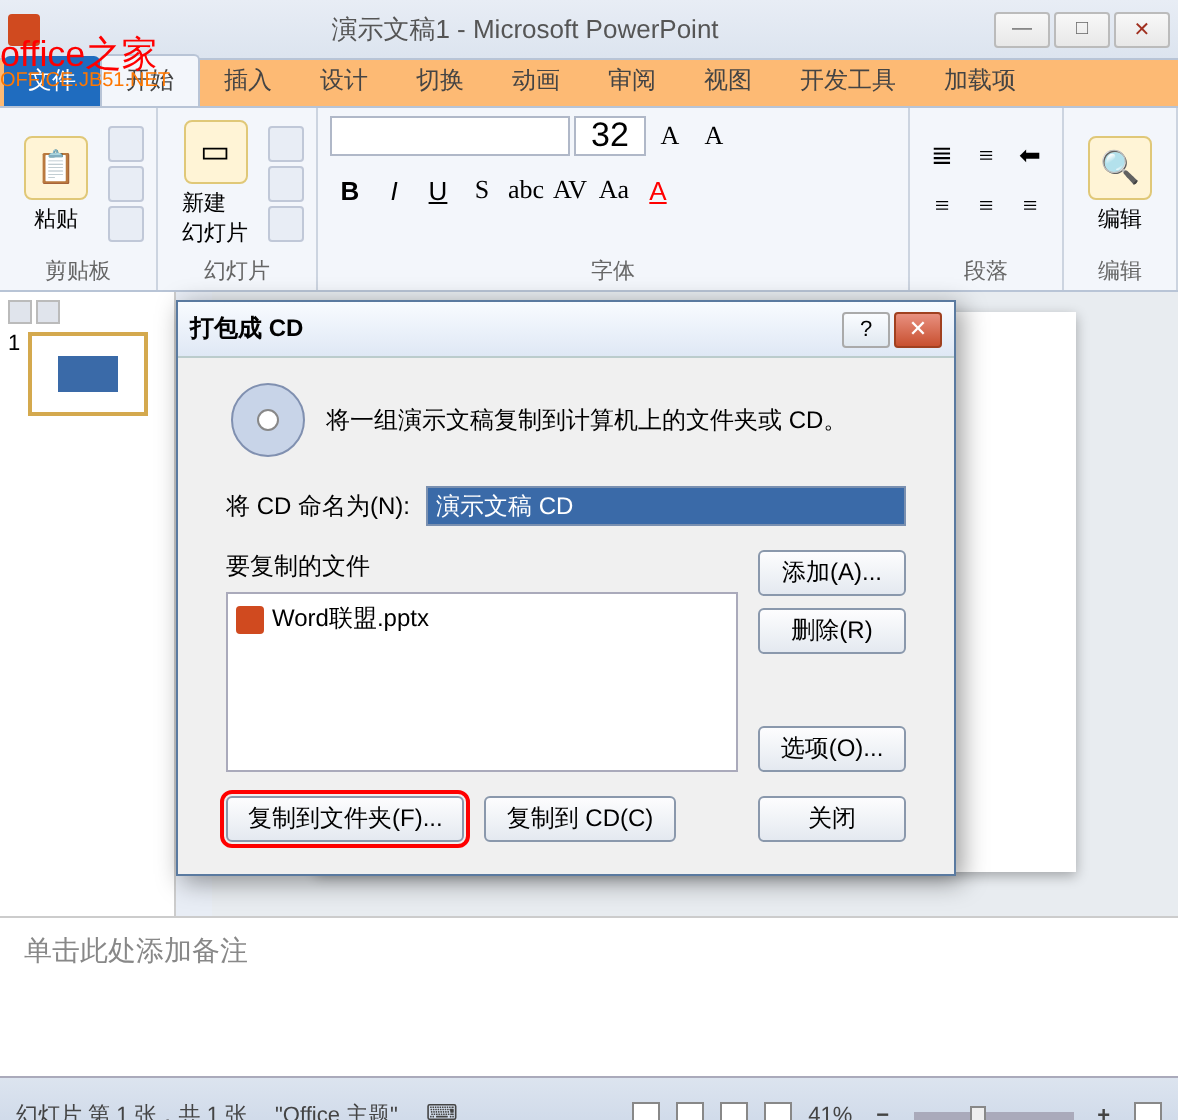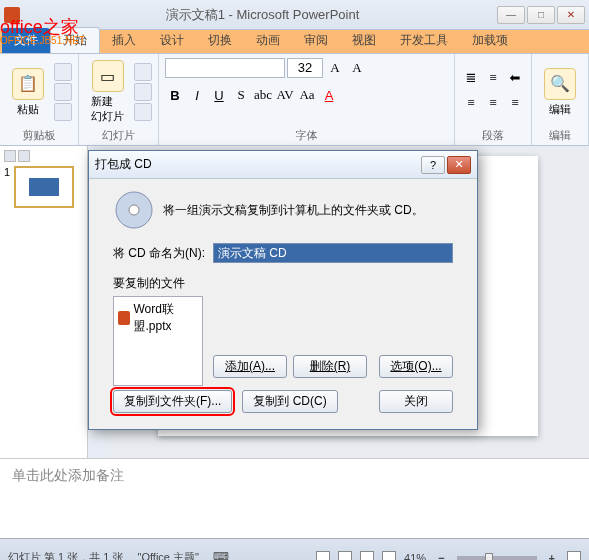--- a/index.html
+++ b/index.html
@@ -23,21 +23,21 @@
     .ribbon { height: 92px; background: #f3f6fb; border-bottom: 1px solid #b8c4d6; display: flex; }
     .ribbon-group { border-right: 1px solid #ccd4e0; padding: 4px 6px 2px; display: flex; flex-direction: column; }
     .group-content { flex: 1; display: flex; align-items: center; gap: 4px; }
     .group-label { text-align: center; font-size: 11px; color: #666; padding-top: 2px; }
     .big-btn { display: flex; flex-direction: column; align-items: center; padding: 2px 6px; cursor: pointer; }
     .big-btn .ico { width: 32px; height: 32px; background: #fff4d6; border: 1px solid #e0c878; border-radius: 4px; display:flex; align-items:center; justify-content:center; font-size:16px; }
     .big-btn .lbl { font-size: 11px; margin-top: 2px; }
     .sico { width: 18px; height: 18px; background: #e8edf5; border: 1px solid #c0c8d8; border-radius: 2px; }
     .font-row { display:flex; gap:2px; align-items:center; margin-bottom:3px; }
     .font-box { width:120px; height:20px; border:1px solid #b0b8c8; background:#fff; }
-    .size-box { width:36px; height:20px; border:1px solid #b0b8c8; background:#fff; text-align:center; line-height:18px; font-size:13px; }
+    .size-box { width:36px; height:20px; border:1px solid #b0b8c8; background:#fff; text-align:center; line-height:18px; font-size:17px; }
     .fmt-btn { width:20px; height:20px; border:1px solid transparent; display:flex; align-items:center; justify-content:center; font-size:13px; cursor:pointer; font-family: "Times New Roman", serif; }
     .fmt-grid { display:flex; flex-direction:column; gap:2px; }
     
     .workspace { display:flex; height: calc(560px - 30px - 24px - 92px - 80px - 22px); background:#e8edf5; }
     .thumb-panel { width:88px; background:#fff; border-right:1px solid #ccc; padding:4px; }
     .thumb-tabs { display:flex; gap:2px; margin-bottom:4px; }
     .thumb-tab { width:12px; height:12px; background:#e0e4ec; border:1px solid #bbb; }
     .thumb { display:flex; gap:4px; }
     .thumb-num { font-size:11px; }
     .thumb-img { width:60px; height:42px; border:2px solid #d4a94e; background:#fff; display:flex; align-items:center; justify-content:center; }
@@ -54,33 +54,33 @@
     .status-right { display:flex; align-items:center; gap:8px; }
     .zoom-slider { width:80px; height:4px; background:#aab; position:relative; }
     .zoom-thumb { position:absolute; left:35%; top:-3px; width:8px; height:10px; background:#eee; border:1px solid #888; }
     .zbtn { padding:0 4px; cursor:pointer; font-weight:bold; }
     .view-ico { width:14px; height:14px; background:#fff; border:1px solid #888; }
     
     
     .dialog-backdrop { position:absolute; inset:0; z-index:10; pointer-events:none; }
     .dialog { position:absolute; left:88px; top:150px; width:390px; background:#f0f0f0; border:1px solid #5a7aa0; box-shadow:3px 3px 12px rgba(0,0,0,0.4); pointer-events:auto; }
     .dlg-title { height:28px; background:linear-gradient(#f8fbff,#dfe8f5); border-bottom:1px solid #bcc; display:flex; align-items:center; padding:0 6px; font-size:12px; }
-    .dlg-title-text { flex:1; }
+    .dlg-title-text { flex:1;font-weight:bold; }
     .dlg-tbtn { width:24px; height:18px; display:flex; align-items:center; justify-content:center; border:1px solid #aaa; background:linear-gradient(#fafcff,#e0e8f0); margin-left:2px; border-radius:2px; font-size:11px; cursor:pointer; }
     .dlg-close { background:linear-gradient(#e89080,#c85030); color:#fff; border-color:#a04020; }
     .dlg-body { padding:10px 24px; font-size:12px; }
     .dlg-row { display:flex; align-items:center; margin-bottom:12px; gap:8px; }
     .cd-icon { width:42px; height:42px; display:flex; align-items:center; justify-content:center; }
     .cd-icon svg circle.outer { fill:#c8d4e8; stroke:#8090b0; }
     .dlg-input { flex:1; height:20px; border:1px solid #7a90b0; background:#fff; padding:0 4px; font-size:12px; }
     .dlg-input.sel { background:#3a6aa8; color:#fff; }
     .file-list { height:90px; border:1px solid #aab; background:#fff; padding:4px; overflow:auto; }
     .file-item { display:flex; align-items:center; gap:4px; font-size:12px; font-family: SimSun, monospace; }
     .ppt-ico { width:14px; height:14px; background:#d04a1f; border-radius:2px; }
-    .side-btns { display:flex; flex-direction:row; gap:6px; margin-bottom:8px; align-items:flex-end;text-decoration:underline; }
+    .side-btns { display:flex; flex-direction:column; gap:6px; margin-bottom:8px; align-items:flex-end; }
     .dlg-btn { height:23px; padding:0 10px; border:1px solid #8a98ac; background:linear-gradient(#fdfdfe,#e4e9f0); font-size:12px; cursor:pointer; border-radius:3px; min-width:74px; }
     .dlg-btn.highlighted { outline:2px solid #ff0000; outline-offset:1px; }
     .dlg-footer { display:flex; gap:10px; padding:4px 0 6px; }
     .dlg-footer .spacer { flex:1; }
     .row-layout { display:flex; gap:10px; }
     .row-layout .left { flex:1; }
   </style>
 </head>
 <body>
 

